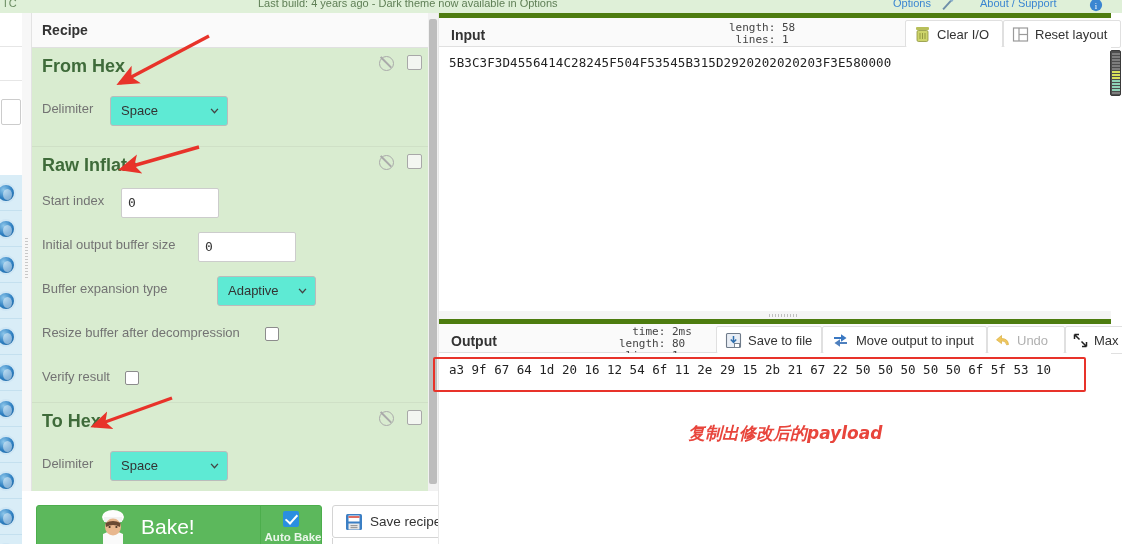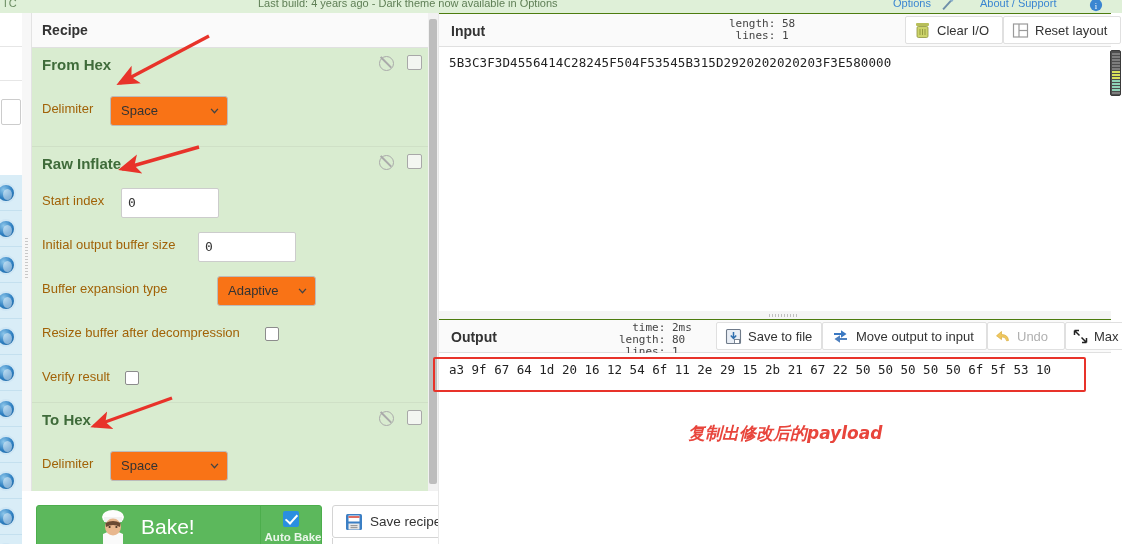--- a/index.html
+++ b/index.html
@@ -83,50 +83,50 @@
     position: absolute; left: 0; top: 35px; width: 406px; height: 443px;
     overflow: hidden; background: #fff;
   }
   .op {
     position: relative; background: #d9ecd0;
     border-bottom: 1px solid #cfe0c6;
   }
   .op-head { position: relative; height: 34px; }
   .op-head .op-name {
     position: absolute; left: 10px; top: 8px;
-    font-weight: bold; font-size: 15px; color: #3f6b3a;
+    font-weight: bold; font-size: 18px; color: #3f6b3a;
   }
   .op-head .icon-disable {
     position: absolute; right: 44px; top: 8px;
     width: 15px; height: 15px; border-radius: 50%;
     border: 1.6px solid #aaa; background: transparent;
   }
   .op-head .icon-disable::after {
     content:""; position:absolute; left: 5px; top: -2px;
     width: 1.6px; height: 15px; background: #aaa;
     transform: rotate(-45deg); transform-origin: center;
   }
   .op-head .icon-break {
     position: absolute; right: 16px; top: 7px;
     width: 15px; height: 15px; border: 1px solid #a8a8a8;
     background: #f3f6f1; border-radius: 2px;
   }
   .arg-row { position: relative; height: 44px; }
   .arg-label {
     position: absolute; top: 13px; left: 10px;
-    color: #a16207; font-size: 13px;
+    color: #737373; font-size: 13px;
   }
   .arg-input {
     position: absolute; background: #fff; border: 1px solid #ccc;
     border-radius: 2px; height: 30px; line-height: 28px;
     padding: 0 6px; font-family: "DejaVu Sans Mono", monospace;
     font-size: 13px; color: #333;
   }
   .arg-select {
-    position: absolute; background: #f97316; border: 1px solid #bbb;
+    position: absolute; background: #5eead4; border: 1px solid #bbb;
     border-radius: 3px; height: 30px; line-height: 28px;
     padding: 0 26px 0 10px; font-size: 13px; color: #333;
   }
   .arg-select .caret {
     position: absolute; right: 8px; top: 11px;
     width: 9px; height: 6px;
   }
   .arg-check {
     position: absolute; width: 14px; height: 14px;
     background: #fff; border: 1px solid #8c8c8c; border-radius: 2px;
@@ -185,21 +185,21 @@
     background: #fff; border: 1px solid #d4d4d4; border-top: none; border-radius: 0 0 3px 3px;
   }
 
   
   .input-pane {
     position: absolute; left: 439px; top: 13px; width: 672px; height: 300px;
     background: #fff;
   }
   .io-header {
     position: relative; height: 34px; background: #fafafa;
-    border-bottom: 1px solid #e0e0e0; border-top: 1px solid #4d7c0f;
+    border-bottom: 1px solid #e0e0e0; border-top: 5px solid #4d7c0f;
   }
   .io-header .io-title {
     position: absolute; left: 12px; top: 9px;
     font-size: 14px; font-weight: bold; color: #333;
   }
   .io-meta {
     position: absolute; font-family: "DejaVu Sans Mono", monospace;
     font-size: 11px; color: #444; line-height: 12px; text-align: right;
   }
   .io-meta .k { display: inline-block; }

